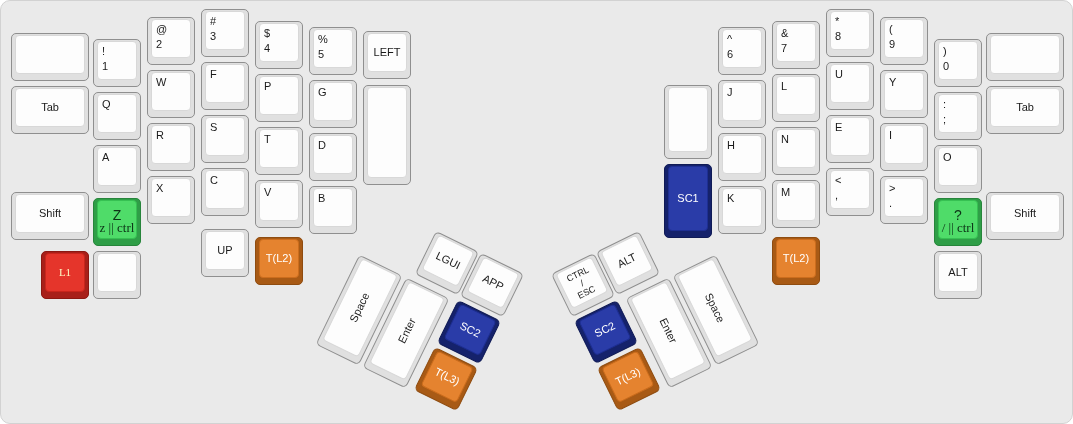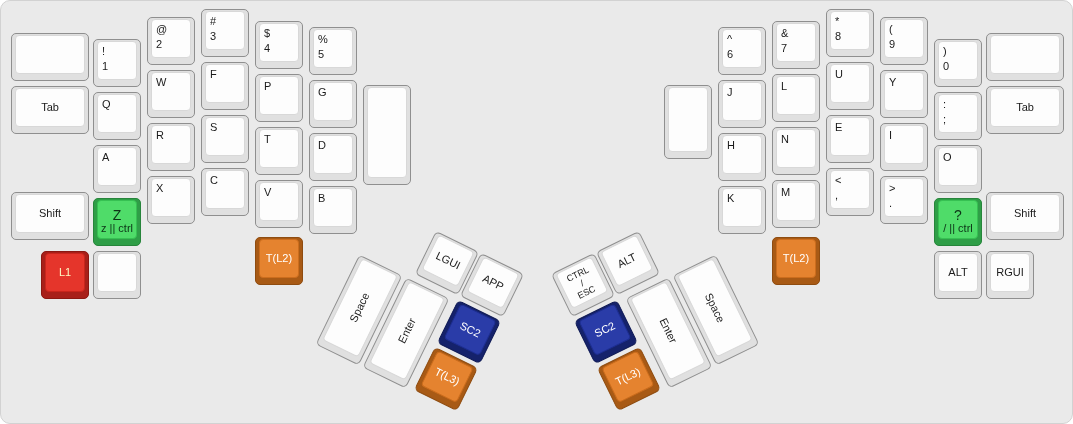--- a/index.html
+++ b/index.html
@@ -6,33 +6,33 @@
   html,body { background:#ffffff; font-family:"Liberation Sans", sans-serif; }
   .board { position:relative; width:1073px; height:424px; background:#eaeaea;
            border:1px solid #d2d2d2; border-radius:10px; overflow:hidden; }
   .key { position:absolute; width:48px; height:48px; background:#e0e0e0;
          border:1px solid #8f8f8f; border-radius:5px; }
   .key .in { position:absolute; left:3px; right:3px; top:1px; bottom:6px;
              background:#fdfdfd; border:1px solid #d8d8d8; border-radius:4px;
              padding:2px 4px; color:#1a1a1a; overflow:hidden; }
   .l { display:block; font-weight:normal; font-style:normal; font-size:11px; line-height:15px; }
   .big { font-size:14px; line-height:16px; }
-  .sub { font-size:11px; line-height:10px; }
+  .sub { font-size:13px; line-height:10px;font-family:Liberation Serif, serif; }
   .mini { font-size:9px; line-height:10px; }
   .c .in { display:flex; flex-direction:column; align-items:center; justify-content:center;
            text-align:center; padding:0; }
   .w { width:78px; }
   .tall { height:100px; }
   .t74 { height:74px; }
   .rl { transform:rotate(26deg); }
   .rr { transform:rotate(-26deg); }
   .vl { transform:rotate(-90deg); white-space:nowrap; }
   .vr { transform:rotate(90deg); white-space:nowrap; }
   .red    { background:#a8201a; border-color:#8c1812; }
-  .red .in    { background:#e5352b; border-color:#c9251c; color:#fef9c3; }
+  .red .in    { background:#e5352b; border-color:#c9251c; color:#fef9c3;font-family:Liberation Serif, serif; }
   .green  { background:#2f9e47; border-color:#27853b; }
   .green .in  { background:#4fdc69; border-color:#36c152; color:#0d3317; }
   .blue   { background:#15226b; border-color:#101b56; }
   .blue .in   { background:#2a3ca8; border-color:#1e2f93; color:#fff; }
   .orange { background:#a85a15; border-color:#8f4c10; }
   .orange .in { background:#e5832f; border-color:#cc6d1d; color:#fff; }
 </style>
 </head>
 <body>
 
@@ -119,20 +119,25 @@
   <div class="key" style="left:200px;top:114px">
       <div class="in">
         <b class="l">S</b>
       </div>
     </div>
   <div class="key" style="left:200px;top:167px">
       <div class="in">
         <b class="l">C</b>
       </div>
     </div>
+  <div class="key c" style="left:200px;top:228px">
+      <div class="in">
+        <b class="l">UP</b>
+      </div>
+    </div>
 
   <div class="key" style="left:254px;top:20px">
       <div class="in">
         <b class="l">$</b>
         <b class="l">4</b>
       </div>
     </div>
   <div class="key" style="left:254px;top:73px">
       <div class="in">
         <b class="l">P</b>
@@ -169,20 +174,25 @@
       <div class="in">
         <b class="l">D</b>
       </div>
     </div>
   <div class="key" style="left:308px;top:185px">
       <div class="in">
         <b class="l">B</b>
       </div>
     </div>
 
+  <div class="key c" style="left:362px;top:30px">
+      <div class="in">
+        <b class="l">LEFT</b>
+      </div>
+    </div>
   <div class="key tall" style="left:362px;top:84px">
       <div class="in"></div>
     </div>
 
   <div class="key tall c rl" style="left:334px;top:259px">
       <div class="in">
         <b class="l vl">Space</b>
       </div>
     </div>
   <div class="key tall c rl" style="left:381px;top:282px">
@@ -240,20 +250,25 @@
     </div>
   <div class="key tall c rr" style="left:691px;top:259px">
       <div class="in">
         <b class="l vr">Space</b>
       </div>
     </div>
 
   <div class="key t74" style="left:663px;top:84px">
       <div class="in"></div>
     </div>
+  <div class="key t74 c blue" style="left:663px;top:163px">
+      <div class="in">
+        <b class="l">SC1</b>
+      </div>
+    </div>
 
   <div class="key" style="left:717px;top:26px">
       <div class="in">
         <b class="l">^</b>
         <b class="l">6</b>
       </div>
     </div>
   <div class="key" style="left:717px;top:79px">
       <div class="in">
         <b class="l">J</b>
@@ -378,19 +393,14 @@
   <div class="key w c" style="left:985px;top:85px">
       <div class="in">
         <b class="l">Tab</b>
       </div>
     </div>
   <div class="key w c" style="left:985px;top:191px">
       <div class="in">
         <b class="l">Shift</b>
       </div>
     </div>
-  <div class="key c" style="left:985px;top:250px">
-      <div class="in">
-        <b class="l">RGUI</b>
-      </div>
-    </div>
 
 </div>
 
 </body></html>

